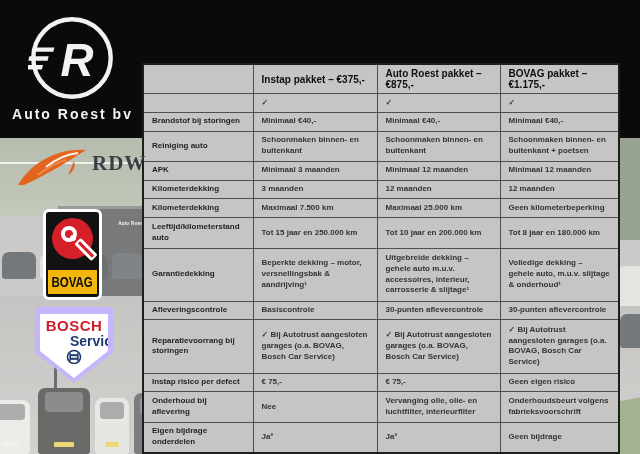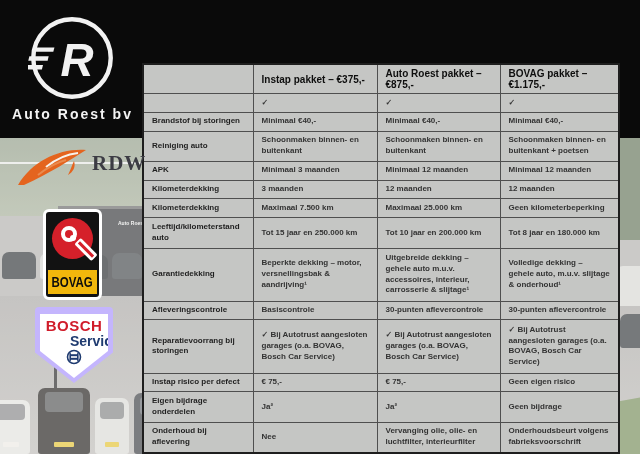--- a/index.html
+++ b/index.html
@@ -283,27 +283,27 @@
           <td>✓ Bij Autotrust aangesloten garages (o.a. BOVAG, Bosch Car Service)</td>
           <td>✓ Bij Autotrust aangesloten garages (o.a. BOVAG, Bosch Car Service)</td>
         </tr>
         <tr>
           <td class="lbl">Instap risico per defect</td>
           <td>€ 75,-</td>
           <td>€ 75,-</td>
           <td>Geen eigen risico</td>
         </tr>
         <tr>
+          <td class="lbl">Onderhoud bij aflevering</td>
+          <td>Nee</td>
+          <td>Vervanging olie, olie- en luchtfilter, interieurfilter</td>
+          <td>Onderhoudsbeurt volgens fabrieksvoorschrift</td>
+        </tr>
+        <tr>
           <td class="lbl">Eigen bijdrage onderdelen</td>
           <td>Ja²</td>
           <td>Ja²</td>
           <td>Geen bijdrage</td>
         </tr>
-        <tr>
-          <td class="lbl">Onderhoud bij aflevering</td>
-          <td>Nee</td>
-          <td>Vervanging olie, olie- en luchtfilter, interieurfilter</td>
-          <td>Onderhoudsbeurt volgens fabrieksvoorschrift</td>
-        </tr>
       </tbody>
   </table>
 
 </div>
 
 </body></html>

